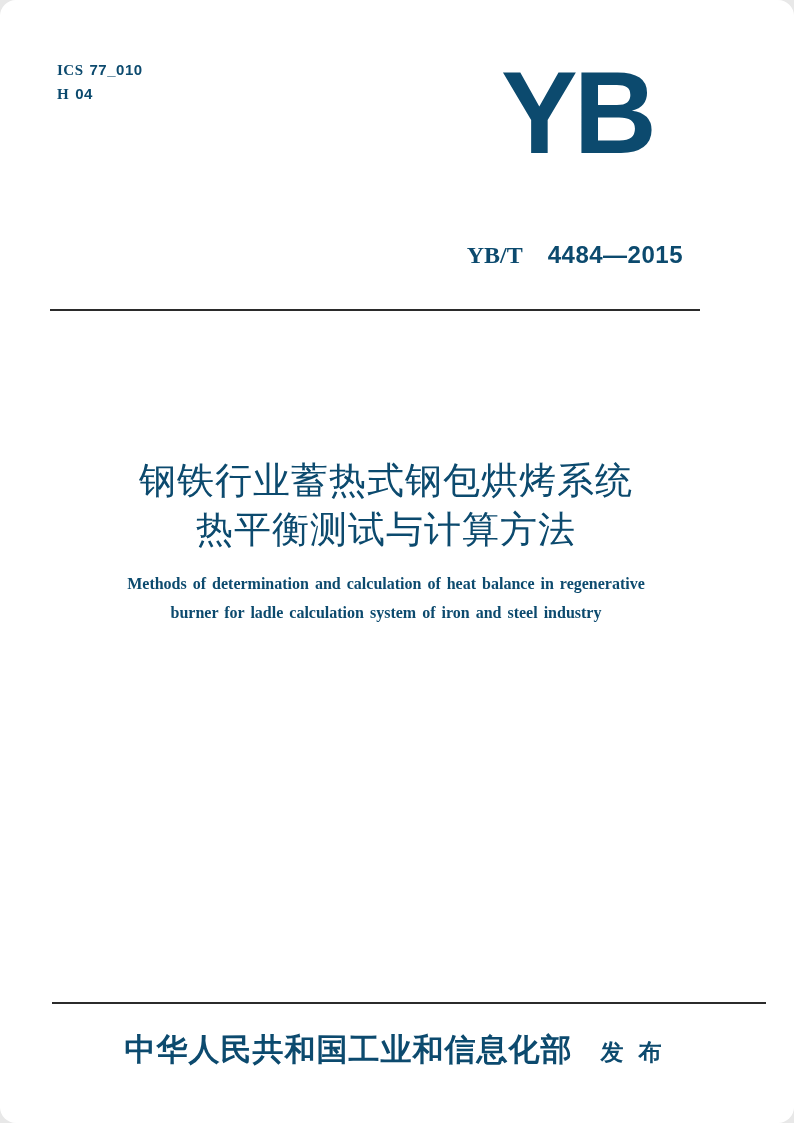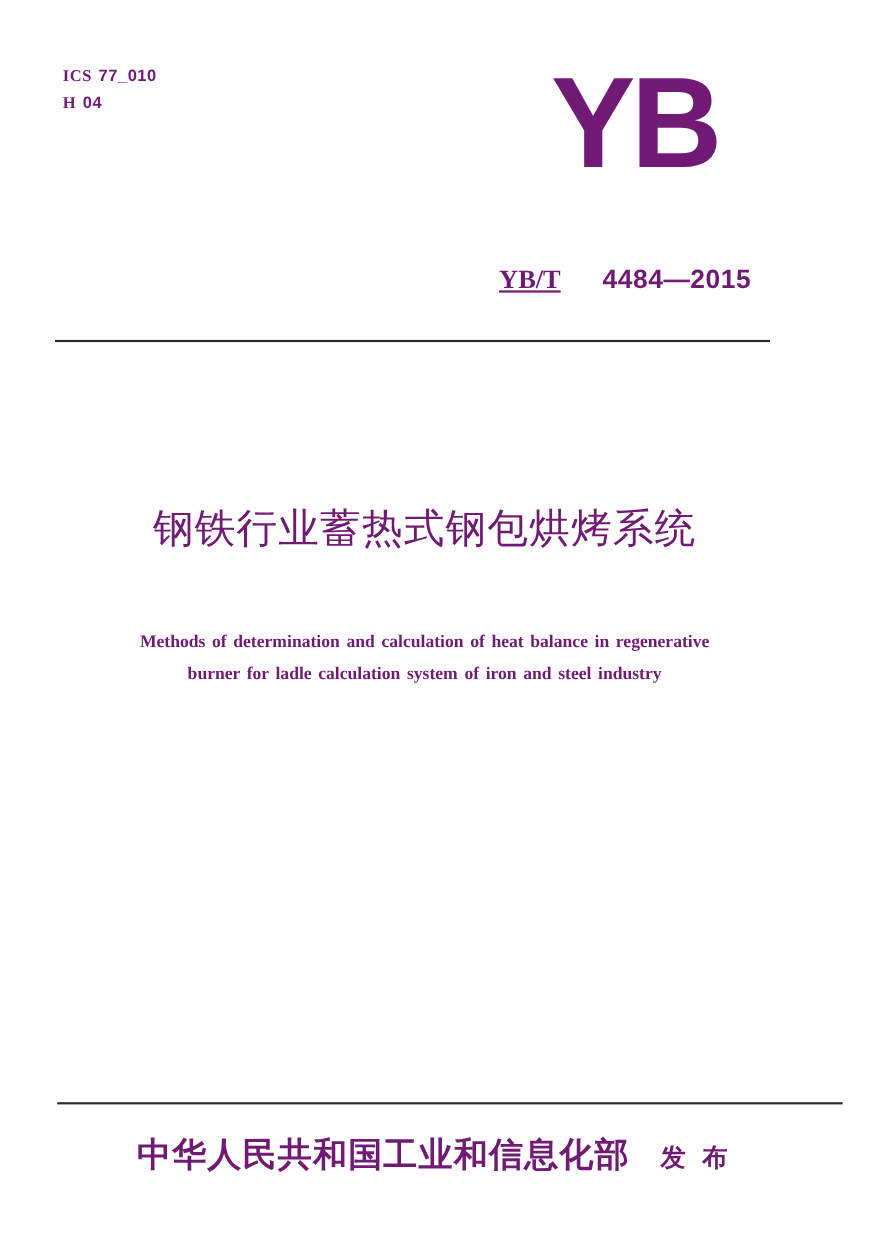--- a/index.html
+++ b/index.html
@@ -6,23 +6,24 @@
     margin: 0;
     padding: 0;
     background: #e8e8e8;
   }
   .page {
     position: relative;
     width: 794px;
     height: 1123px;
     margin: 0 auto;
     background: #ffffff;
-    color: #701a75;
+    color: #0c4a6e;
     font-family: "Liberation Sans", sans-serif;
     overflow: hidden;
+    border-radius: 16px;
   }
 
   
   .ics-block {
     position: absolute;
     left: 57px;
     top: 58px;
     font-size: 15px;
     font-weight: bold;
     line-height: 23px;
@@ -63,22 +64,21 @@
   .std-no {
     position: absolute;
     top: 241px;
     right: 111px;
     font-size: 24px;
     font-weight: bold;
     white-space: nowrap;
   }
   .std-no-prefix {
     font-family: "Liberation Serif", serif;
-    margin-right: 20px;
-    text-decoration: underline;
+    margin-right: 7px;
   }
   .std-no-digits {
     font-family: Liberation Sans, sans-serif;
     letter-spacing: 0.5px;
     margin-left: 18px;
   }
 
   .rule {
     position: absolute;
     height: 2px;
@@ -181,20 +181,21 @@
 
 
   <div class="std-no">
     <span class="std-no-prefix">YB/T</span><span class="std-no-digits">4484—2015</span>
   </div>
 
   <div class="rule rule-top"></div>
 
   <div class="title-cn">
     <div>钢铁行业蓄热式钢包烘烤系统</div>
+    <div>热平衡测试与计算方法</div>
   </div>
 
   <div class="title-en">
     <div>Methods of determination and calculation of heat balance in regenerative</div>
     <div>burner for ladle calculation system of iron and steel industry</div>
   </div>
 
 
   <div class="rule rule-bottom"></div>
 

